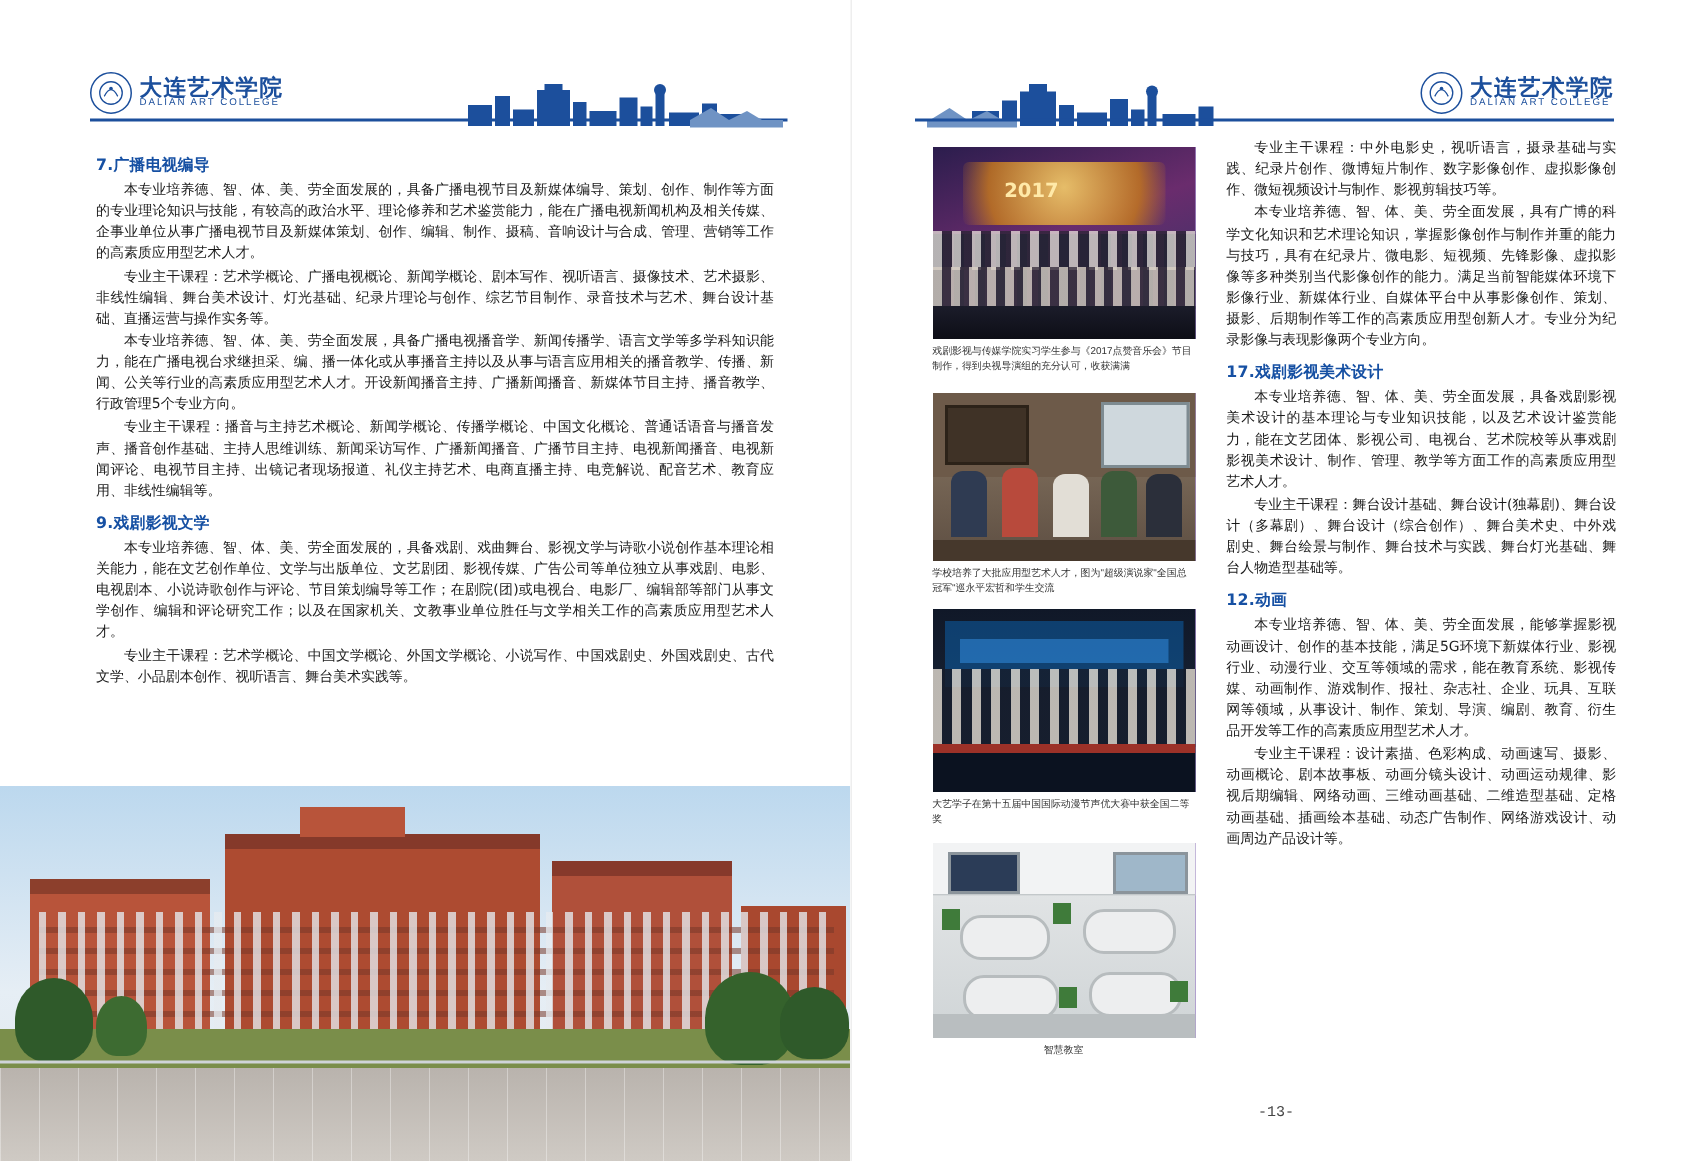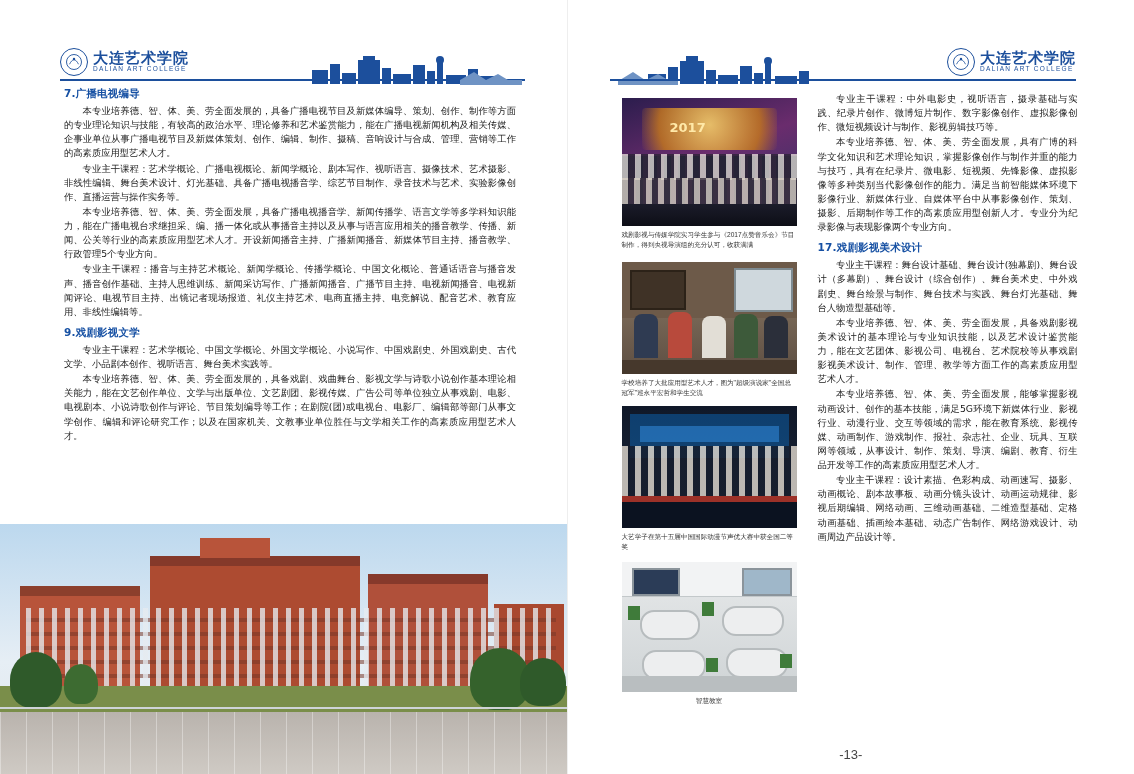--- a/index.html
+++ b/index.html
@@ -32,21 +32,21 @@
   .grass{position:absolute;left:0;right:0;bottom:62px;height:26px;background:#7a8e4a;}
   .plaza{position:absolute;left:0;right:0;bottom:0;height:62px;background:linear-gradient(#b9b3ad,#cfcac4);}
   .tree{position:absolute;background:#2f5a2a;border-radius:50% 50% 40% 40%;}
   .railing{position:absolute;left:0;right:0;bottom:58px;height:7px;border-top:2px solid #cfd4d8;}
 
   
   .photo{position:absolute;overflow:hidden;background:#4c1d95;}
   .cap{position:absolute;font-size:6.6px;line-height:1.45;color:#333;width:175px;}
   .cap.center{text-align:center;}
 
-  .pg{position:absolute;bottom:12px;left:0;right:0;text-align:center;font-size:13px;color:#444;}
+  .pg{position:absolute;bottom:26px;left:0;right:0;text-align:center;font-size:10px;color:#444;font-family:Liberation Mono, monospace;}
 </style>
 </head>
 <body>
 
 <div class="page">
  <div class="spread">
 
   <div class="leaf left">
 
     <div class="hdr">
@@ -84,34 +84,34 @@
           </g>
           <g fill="#6f93c4">
             <rect x="150" y="24" width="62" height="5"></rect>
                 <path d="M150 24 l14-8 l12 8 z"></path>
                 <path d="M176 24 l12-6 l10 6 z"></path>
           </g>
         </svg>
       </div>
     </div>
 
-    <div class="col" style="left:64px;top:80px;width:452px;">
+    <div class="col" style="left:64px;top:96px;width:452px;">
       <div>
         <div class="sec-title">7.广播电视编导</div>
         <p class="para">本专业培养德、智、体、美、劳全面发展的，具备广播电视节目及新媒体编导、策划、创作、制作等方面的专业理论知识与技能，有较高的政治水平、理论修养和艺术鉴赏能力，能在广播电视新闻机构及相关传媒、企事业单位从事广播电视节目及新媒体策划、创作、编辑、制作、摄稿、音响设计与合成、管理、营销等工作的高素质应用型艺术人才。</p>
-        <p class="para">专业主干课程：艺术学概论、广播电视概论、新闻学概论、剧本写作、视听语言、摄像技术、艺术摄影、非线性编辑、舞台美术设计、灯光基础、具备广播电视播音学、综艺节目制作、录音技术与艺术、实验影像创作、直播运营与操作实务等。</p>
+        <p class="para">专业主干课程：艺术学概论、广播电视概论、新闻学概论、剧本写作、视听语言、摄像技术、艺术摄影、非线性编辑、舞台美术设计、灯光基础、纪录片理论与创作、综艺节目制作、录音技术与艺术、舞台设计基础、直播运营与操作实务等。</p>
       </div>
       <div>
         <p class="para">本专业培养德、智、体、美、劳全面发展，具备广播电视播音学、新闻传播学、语言文学等多学科知识能力，能在广播电视台求继担采、编、播一体化或从事播音主持以及从事与语言应用相关的播音教学、传播、新闻、公关等行业的高素质应用型艺术人才。开设新闻播音主持、广播新闻播音、新媒体节目主持、播音教学、行政管理5个专业方向。</p>
         <p class="para">专业主干课程：播音与主持艺术概论、新闻学概论、传播学概论、中国文化概论、普通话语音与播音发声、播音创作基础、主持人思维训练、新闻采访写作、广播新闻播音、广播节目主持、电视新闻播音、电视新闻评论、电视节目主持、出镜记者现场报道、礼仪主持艺术、电商直播主持、电竞解说、配音艺术、教育应用、非线性编辑等。</p>
       </div>
       <div>
         <div class="sec-title">9.戏剧影视文学</div>
+        <p class="para">本专业培养德、智、体、美、劳全面发展的，具备戏剧、戏曲舞台、影视文学与诗歌小说创作基本理论相关能力，能在文艺创作单位、文学与出版单位、文艺剧团、影视传媒、广告公司等单位独立从事戏剧、电影、电视剧本、小说诗歌创作与评论、节目策划编导等工作；在剧院(团)或电视台、电影厂、编辑部等部门从事文学创作、编辑和评论研究工作；以及在国家机关、文教事业单位胜任与文学相关工作的高素质应用型艺术人才。</p>
         <p class="para">专业主干课程：艺术学概论、中国文学概论、外国文学概论、小说写作、中国戏剧史、外国戏剧史、古代文学、小品剧本创作、视听语言、舞台美术实践等。</p>
-        <p class="para">本专业培养德、智、体、美、劳全面发展的，具备戏剧、戏曲舞台、影视文学与诗歌小说创作基本理论相关能力，能在文艺创作单位、文学与出版单位、文艺剧团、影视传媒、广告公司等单位独立从事戏剧、电影、电视剧本、小说诗歌创作与评论、节目策划编导等工作；在剧院(团)或电视台、电影厂、编辑部等部门从事文学创作、编辑和评论研究工作；以及在国家机关、文教事业单位胜任与文学相关工作的高素质应用型艺术人才。</p>
       </div>
     </div>
 
     <div class="bigphoto">
       <div class="sky"></div>
 
       <div class="bldg" style="left:20px;top:70px;width:120px;height:105px;background:#b8543a;"></div>
       <div class="bldg" style="left:20px;top:62px;width:120px;height:10px;background:#8c3f2c;"></div>
       <div class="bldg" style="left:150px;top:40px;width:210px;height:135px;background:#ad4b31;"></div>
       <div class="bldg" style="left:150px;top:32px;width:210px;height:10px;background:#85392a;"></div>
@@ -177,24 +177,25 @@
       </div>
     </div>
 
     <div class="col" style="left:250px;top:92px;width:260px;">
       <div>
         <p class="para">专业主干课程：中外电影史，视听语言，摄录基础与实践、纪录片创作、微博短片制作、数字影像创作、虚拟影像创作、微短视频设计与制作、影视剪辑技巧等。</p>
         <p class="para">本专业培养德、智、体、美、劳全面发展，具有广博的科学文化知识和艺术理论知识，掌握影像创作与制作并重的能力与技巧，具有在纪录片、微电影、短视频、先锋影像、虚拟影像等多种类别当代影像创作的能力。满足当前智能媒体环境下影像行业、新媒体行业、自媒体平台中从事影像创作、策划、摄影、后期制作等工作的高素质应用型创新人才。专业分为纪录影像与表现影像两个专业方向。</p>
       </div>
       <div>
         <div class="sec-title">17.戏剧影视美术设计</div>
+        <p class="para">本专业培养德、智、体、美、劳全面发展，具备戏剧影视美术设计的基本理论与专业知识技能，以及艺术设计鉴赏能力，能在文艺团体、影视公司、电视台、艺术院校等从事戏剧影视美术设计、制作、管理、教学等方面工作的高素质应用型艺术人才。</p>
         <p class="para">专业主干课程：舞台设计基础、舞台设计(独幕剧)、舞台设计（多幕剧）、舞台设计（综合创作）、舞台美术史、中外戏剧史、舞台绘景与制作、舞台技术与实践、舞台灯光基础、舞台人物造型基础等。</p>
-        <p class="para">本专业培养德、智、体、美、劳全面发展，具备戏剧影视美术设计的基本理论与专业知识技能，以及艺术设计鉴赏能力，能在文艺团体、影视公司、电视台、艺术院校等从事戏剧影视美术设计、制作、管理、教学等方面工作的高素质应用型艺术人才。</p>
-      </div>
-      <div>
+      </div>
+      <div>
+        <div class="sec-title">12.动画</div>
         <p class="para">本专业培养德、智、体、美、劳全面发展，能够掌握影视动画设计、创作的基本技能，满足5G环境下新媒体行业、影视行业、动漫行业、交互等领域的需求，能在教育系统、影视传媒、动画制作、游戏制作、报社、杂志社、企业、玩具、互联网等领域，从事设计、制作、策划、导演、编剧、教育、衍生品开发等工作的高素质应用型艺术人才。</p>
         <p class="para">专业主干课程：设计素描、色彩构成、动画速写、摄影、动画概论、剧本故事板、动画分镜头设计、动画运动规律、影视后期编辑、网络动画、三维动画基础、二维造型基础、定格动画基础、插画绘本基础、动态广告制作、网络游戏设计、动画周边产品设计等。</p>
       </div>
     </div>
 
     <div class="photo" style="left:54px;top:98px;width:175px;height:128px;">
       <div style="position:absolute;inset:0;background:linear-gradient(160deg,#2b1d4d,#6a2c6d 45%,#2a3566);"></div>
       <div style="position:absolute;left:20px;top:10px;width:135px;height:42px;border-radius:4px;background:radial-gradient(circle at 50% 40%,#ffd76a,#c2761f 70%,rgba(0,0,0,0));opacity:.85;"></div>
       <div style="position:absolute;left:48px;top:22px;color:#ffe9a8;font-size:13px;font-weight:bold;font-family:'DejaVu Sans',sans-serif;">2017</div>
       <div style="position:absolute;left:0;right:0;bottom:0;height:70px;

